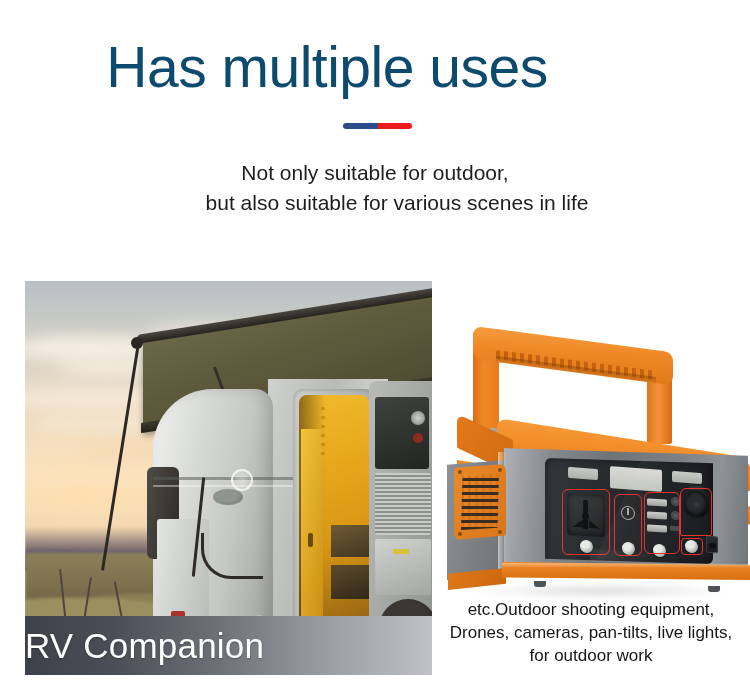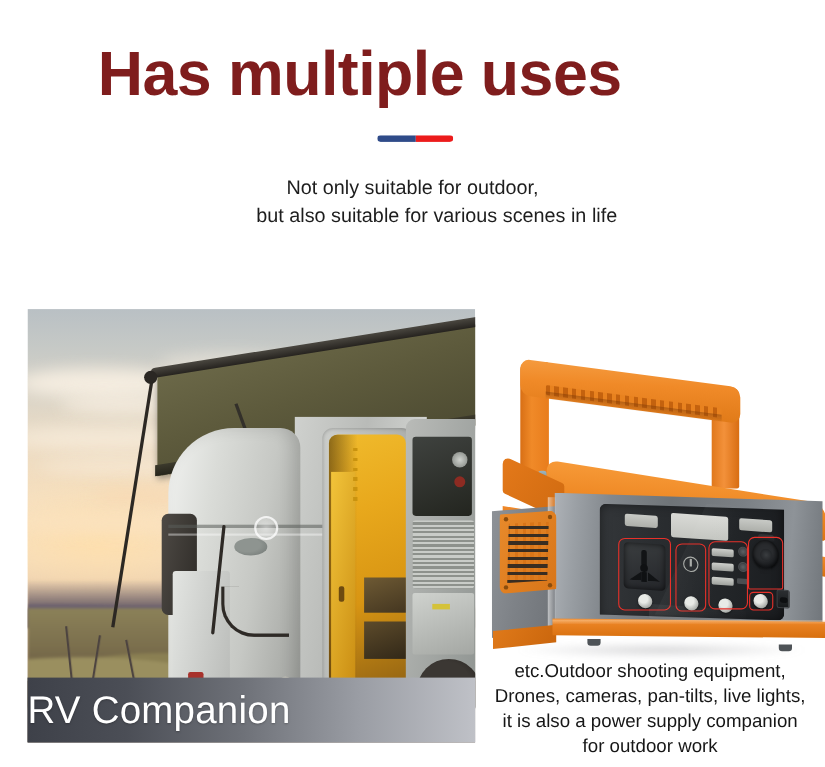--- a/index.html
+++ b/index.html
@@ -20,43 +20,43 @@
     background: #ffffff;
   }
 
   
   .page-title {
     position: absolute;
     left: 0; top: 38px;
     width: 654px;
     text-align: center;
     font-size: 57px;
-    font-weight: bold;
+    font-weight: normal;
     letter-spacing: -0.5px;
-    color: #7f1d1d;
+    color: #0c4a6e;
     line-height: 1.05;
   }
 
   .divider {
     position: absolute;
     left: 343px; top: 123px;
     width: 69px; height: 6px;
     border-radius: 3px;
     overflow: hidden;
     display: flex;
   }
   .divider .half-blue { width: 50%; height: 100%; background: #2f4b89; }
   .divider .half-red  { width: 50%; height: 100%; background: #ec1b1b; }
 
   .subtitle {
     position: absolute;
     left: 0; top: 158px;
     width: 750px;
     text-align: center;
-    font-size: 18px;
+    font-size: 21px;
     color: #1d1d1d;
     line-height: 1.42;
     font-weight: 400;
   }
   .subtitle .l2 { display: block; margin-left: 44px; }
 
   
   .photo-wrap {
     position: absolute;
     left: 25px; top: 281px;
@@ -836,17 +836,16 @@
     <div class="base-left"></div>
     <div class="base-front"></div>
     <div class="base-shine"></div>
     <div class="foot ft1"></div>
     <div class="foot ft2"></div>
   </div>
 
   <div class="caption">
     <span>etc.Outdoor shooting equipment,</span>
     <span>Drones, cameras, pan-tilts, live lights,</span>
-    <span>it is also a power supply companion</span>
     <span>for outdoor work</span>
   </div>
 
 </div>
 
 </body></html>

